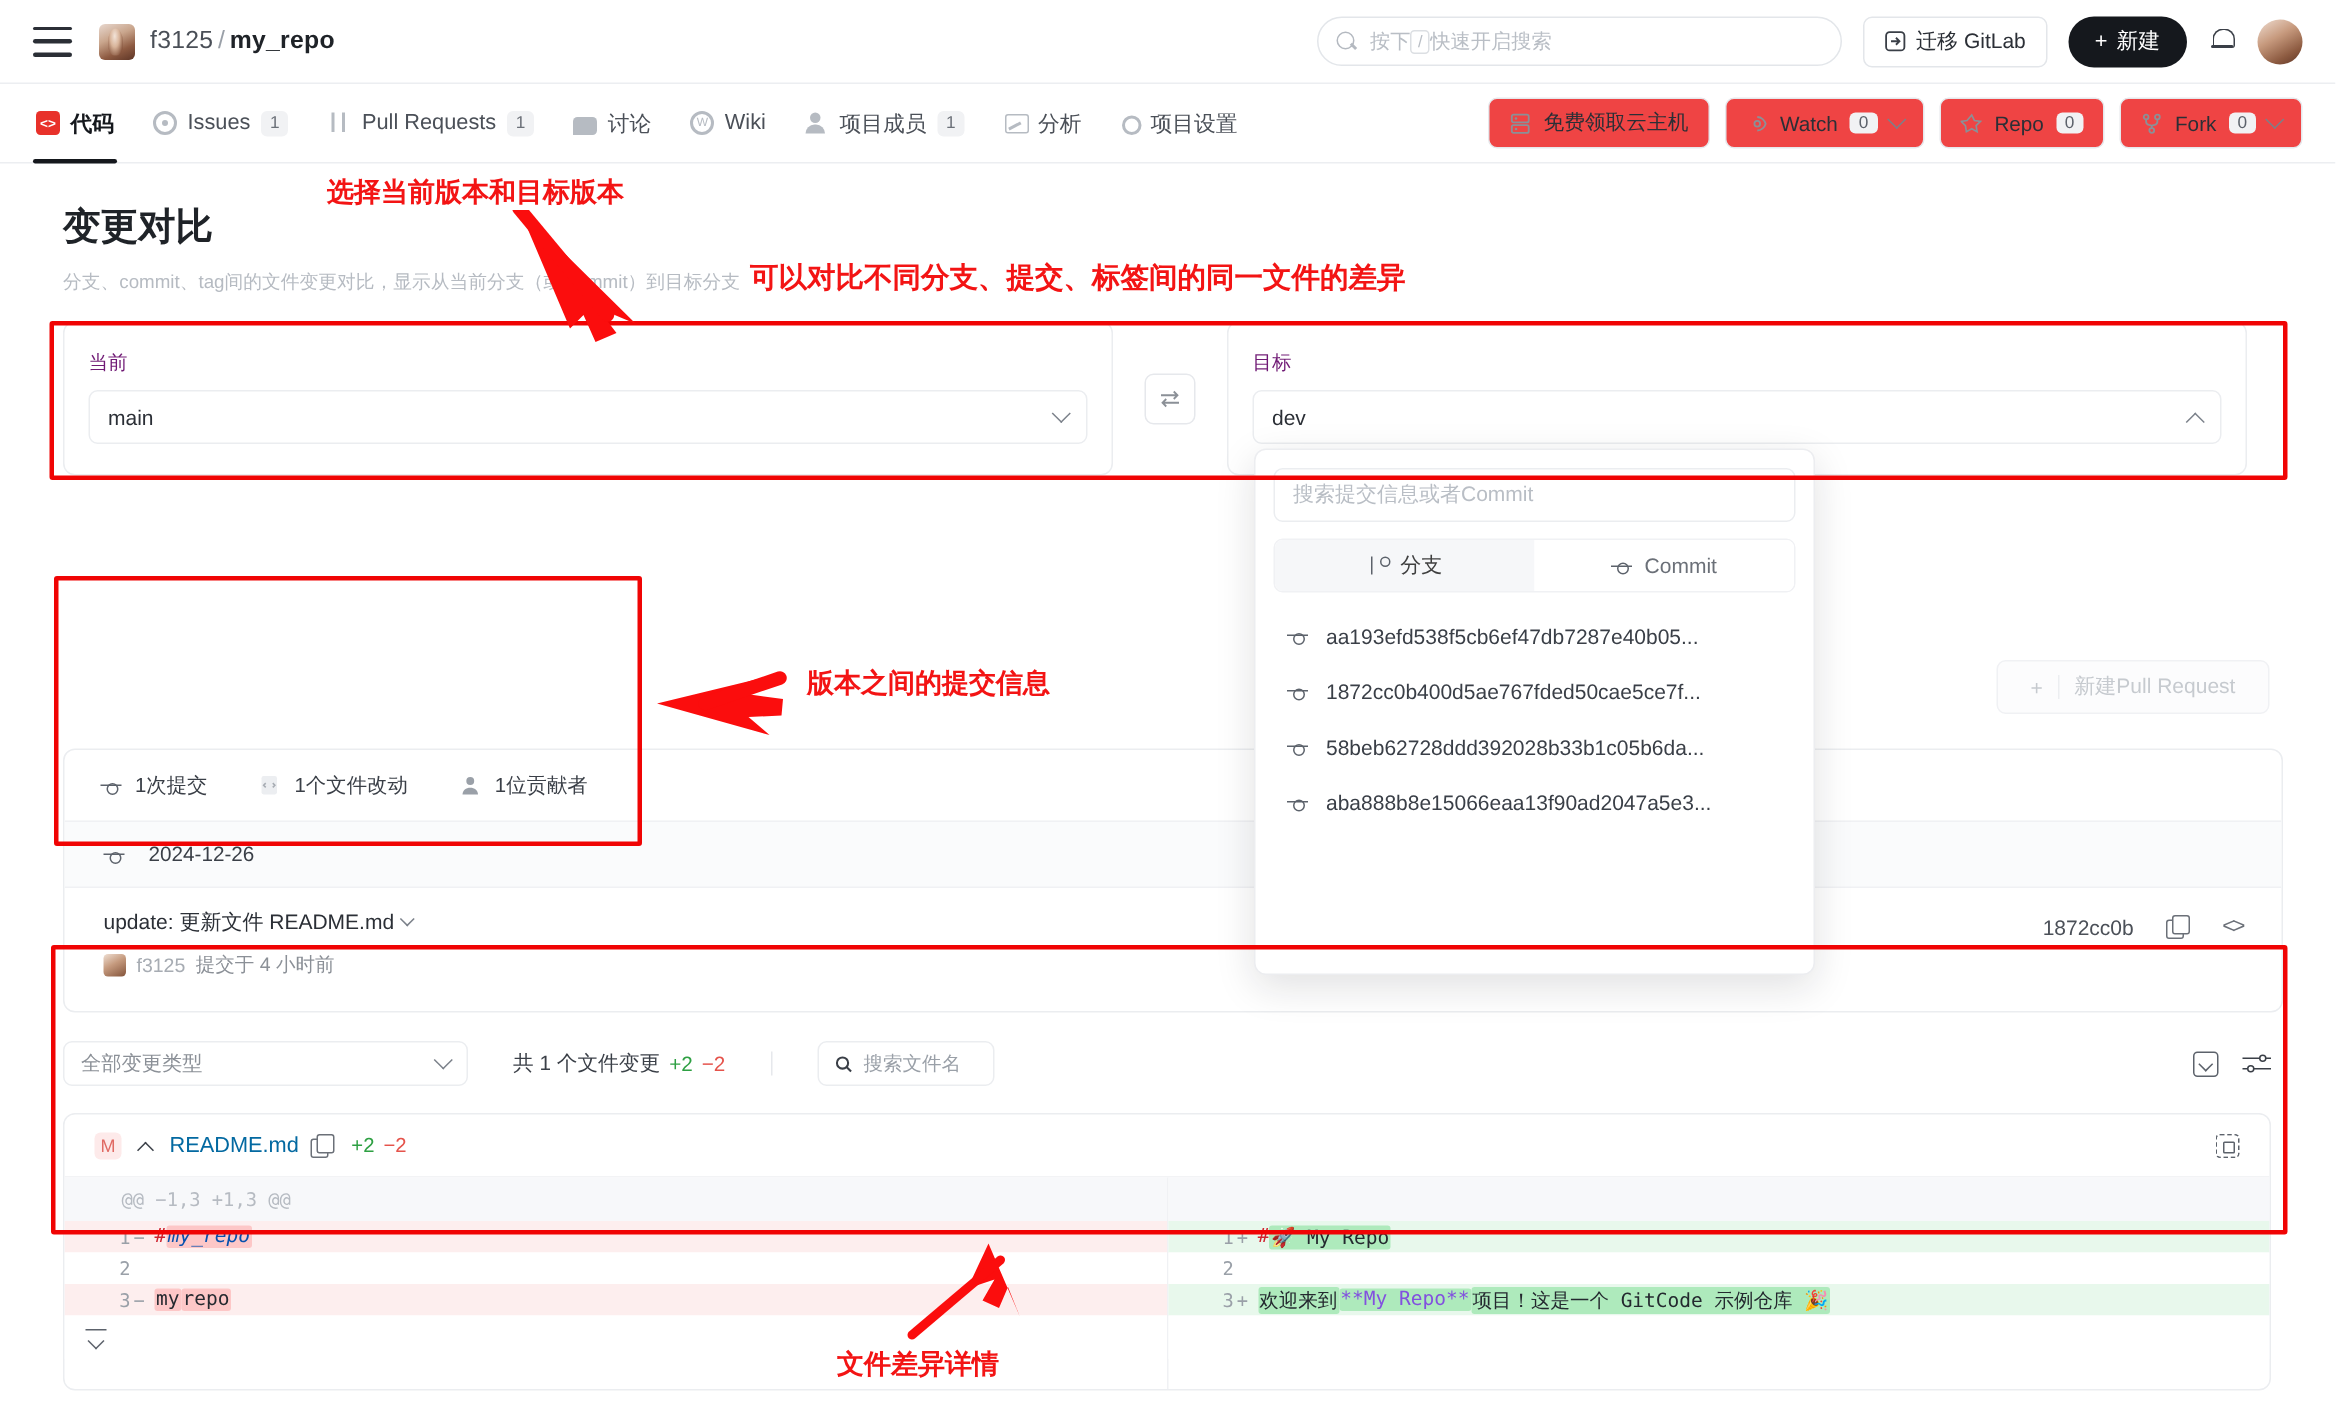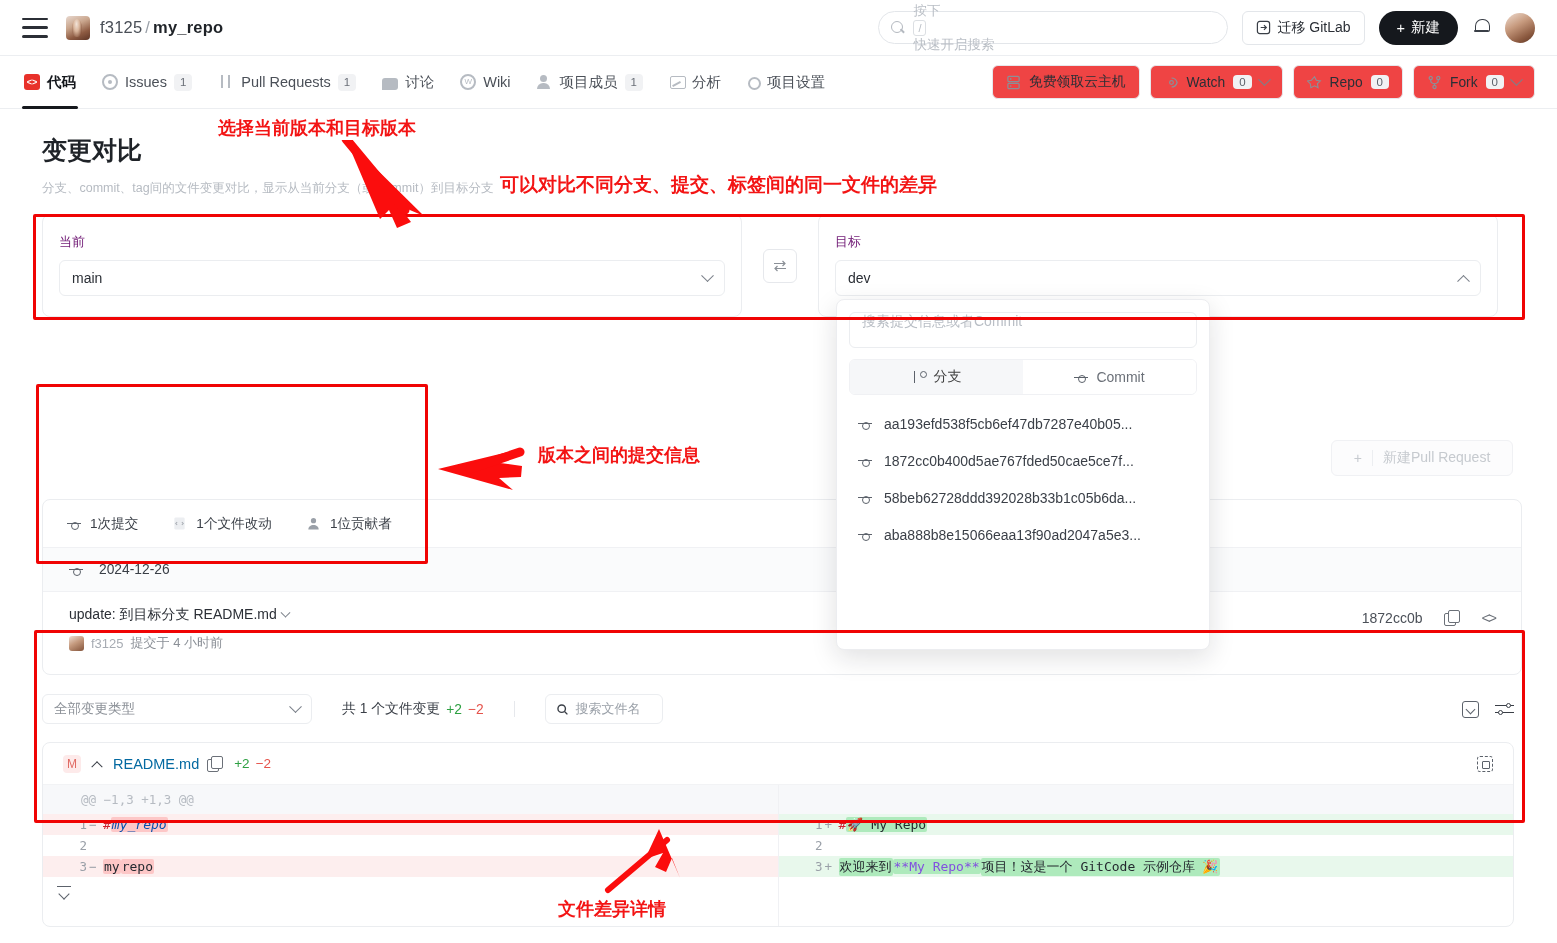--- a/index.html
+++ b/index.html
@@ -36,21 +36,21 @@
   .repo-path .name { font-weight:bold; color:#1f2328; }
 
   .topbar-right { margin-left:auto; display:flex; align-items:center; gap:14px;}
   .search-box {
     width:350px; height:33px; border:1px solid #e3e6ea; border-radius:17px;
     display:flex; align-items:center; padding:0 12px; gap:8px; background:#fff;
   }
   .search-box .mag { width:14px; height:14px; position:relative; flex:none; }
   .search-box .mag::before{content:"";position:absolute;left:0;top:0;width:10px;height:10px;border:1.5px solid #b4b9c0;border-radius:50%;}
   .search-box .mag::after{content:"";position:absolute;left:9px;top:9px;width:5px;height:1.5px;background:#b4b9c0;transform:rotate(45deg);}
-  .search-ph { font-size:13.5px; color:#b9bec5; display:flex; align-items:flex-start; gap:0;flex-direction:column;}
+  .search-ph { font-size:13.5px; color:#b9bec5; display:flex; align-items:center; gap:0;}
   .slash-key { border:1px solid #dcdfe3; border-radius:3px; font-size:11px; padding:0 4px; color:#b9bec5; line-height:14px;}
   .btn-migrate {
     height:34px; border:1px solid #e3e6ea; border-radius:6px; display:flex; align-items:center;
     gap:6px; padding:0 13px; font-size:14px; color:#2b2f36; background:#fff; cursor:pointer;
   }
   .btn-new {
     height:34px; background:#15181d; color:#fff; border-radius:17px;
     display:flex; align-items:center; gap:6px; padding:0 18px; font-size:14.5px; cursor:pointer;
   }
   .bell { width:19px; height:19px; position:relative; cursor:pointer;}
@@ -120,21 +120,21 @@
     color:#8b9097;font-size:15px;
   }
 
   
   .dropdown{
     position:absolute; left:836px; top:299px; width:374px; height:351px;
     background:#fff; border:1px solid #ecedf0; border-radius:8px;
     box-shadow:0 8px 26px rgba(20,24,32,.13); padding:12px; z-index:20;
   }
   .dd-search{
-    height:36px;border:1px solid #ebedf0;border-radius:6px;display:flex;align-items:flex-start;
+    height:36px;border:1px solid #ebedf0;border-radius:6px;display:flex;align-items:center;
     padding:0 12px;font-size:14px;color:#b9bec5;
   }
   .dd-tabs{display:flex; margin-top:11px; border:1px solid #f0f1f4; border-radius:6px; overflow:hidden;}
   .dd-tab{flex:1; height:34px; display:flex; align-items:center; justify-content:center; gap:8px;
     font-size:14px; color:#6b7078; cursor:pointer; background:#fff;}
   .dd-tab.active{background:#f6f7f9; color:#404040;}
   .dd-list{margin-top:10px;}
   .dd-item{display:flex;align-items:center;gap:12px;height:37px;padding:0 9px;font-size:14px;color:#3a3f47;cursor:pointer;}
   .gitdot{width:14px;height:10px;position:relative;flex:none;}
   .gitdot::before{content:"";position:absolute;left:4px;top:3px;width:6px;height:6px;border:1.5px solid #5c626b;border-radius:50%;}
@@ -420,21 +420,21 @@
       </div>
 
       <div class="cp-date">
         <span class="gitdot"></span>
         <span>2024-12-26</span>
       </div>
 
       <div class="cp-row">
         <div class="cp-msgcol">
           <div class="cp-msg">
-            <span>update: 到目标分支 README.md</span>
+            <span>update: 更新文件 README.md</span>
             <span class="chev" style="width:7px;height:7px;"></span>
           </div>
           <div class="cp-author">
             <span class="mini-av"></span>
             <span class="nm">f3125</span>
             <span>提交于 4 小时前</span>
           </div>
         </div>
         <div class="cp-hash">
           <span>1872cc0b</span>

